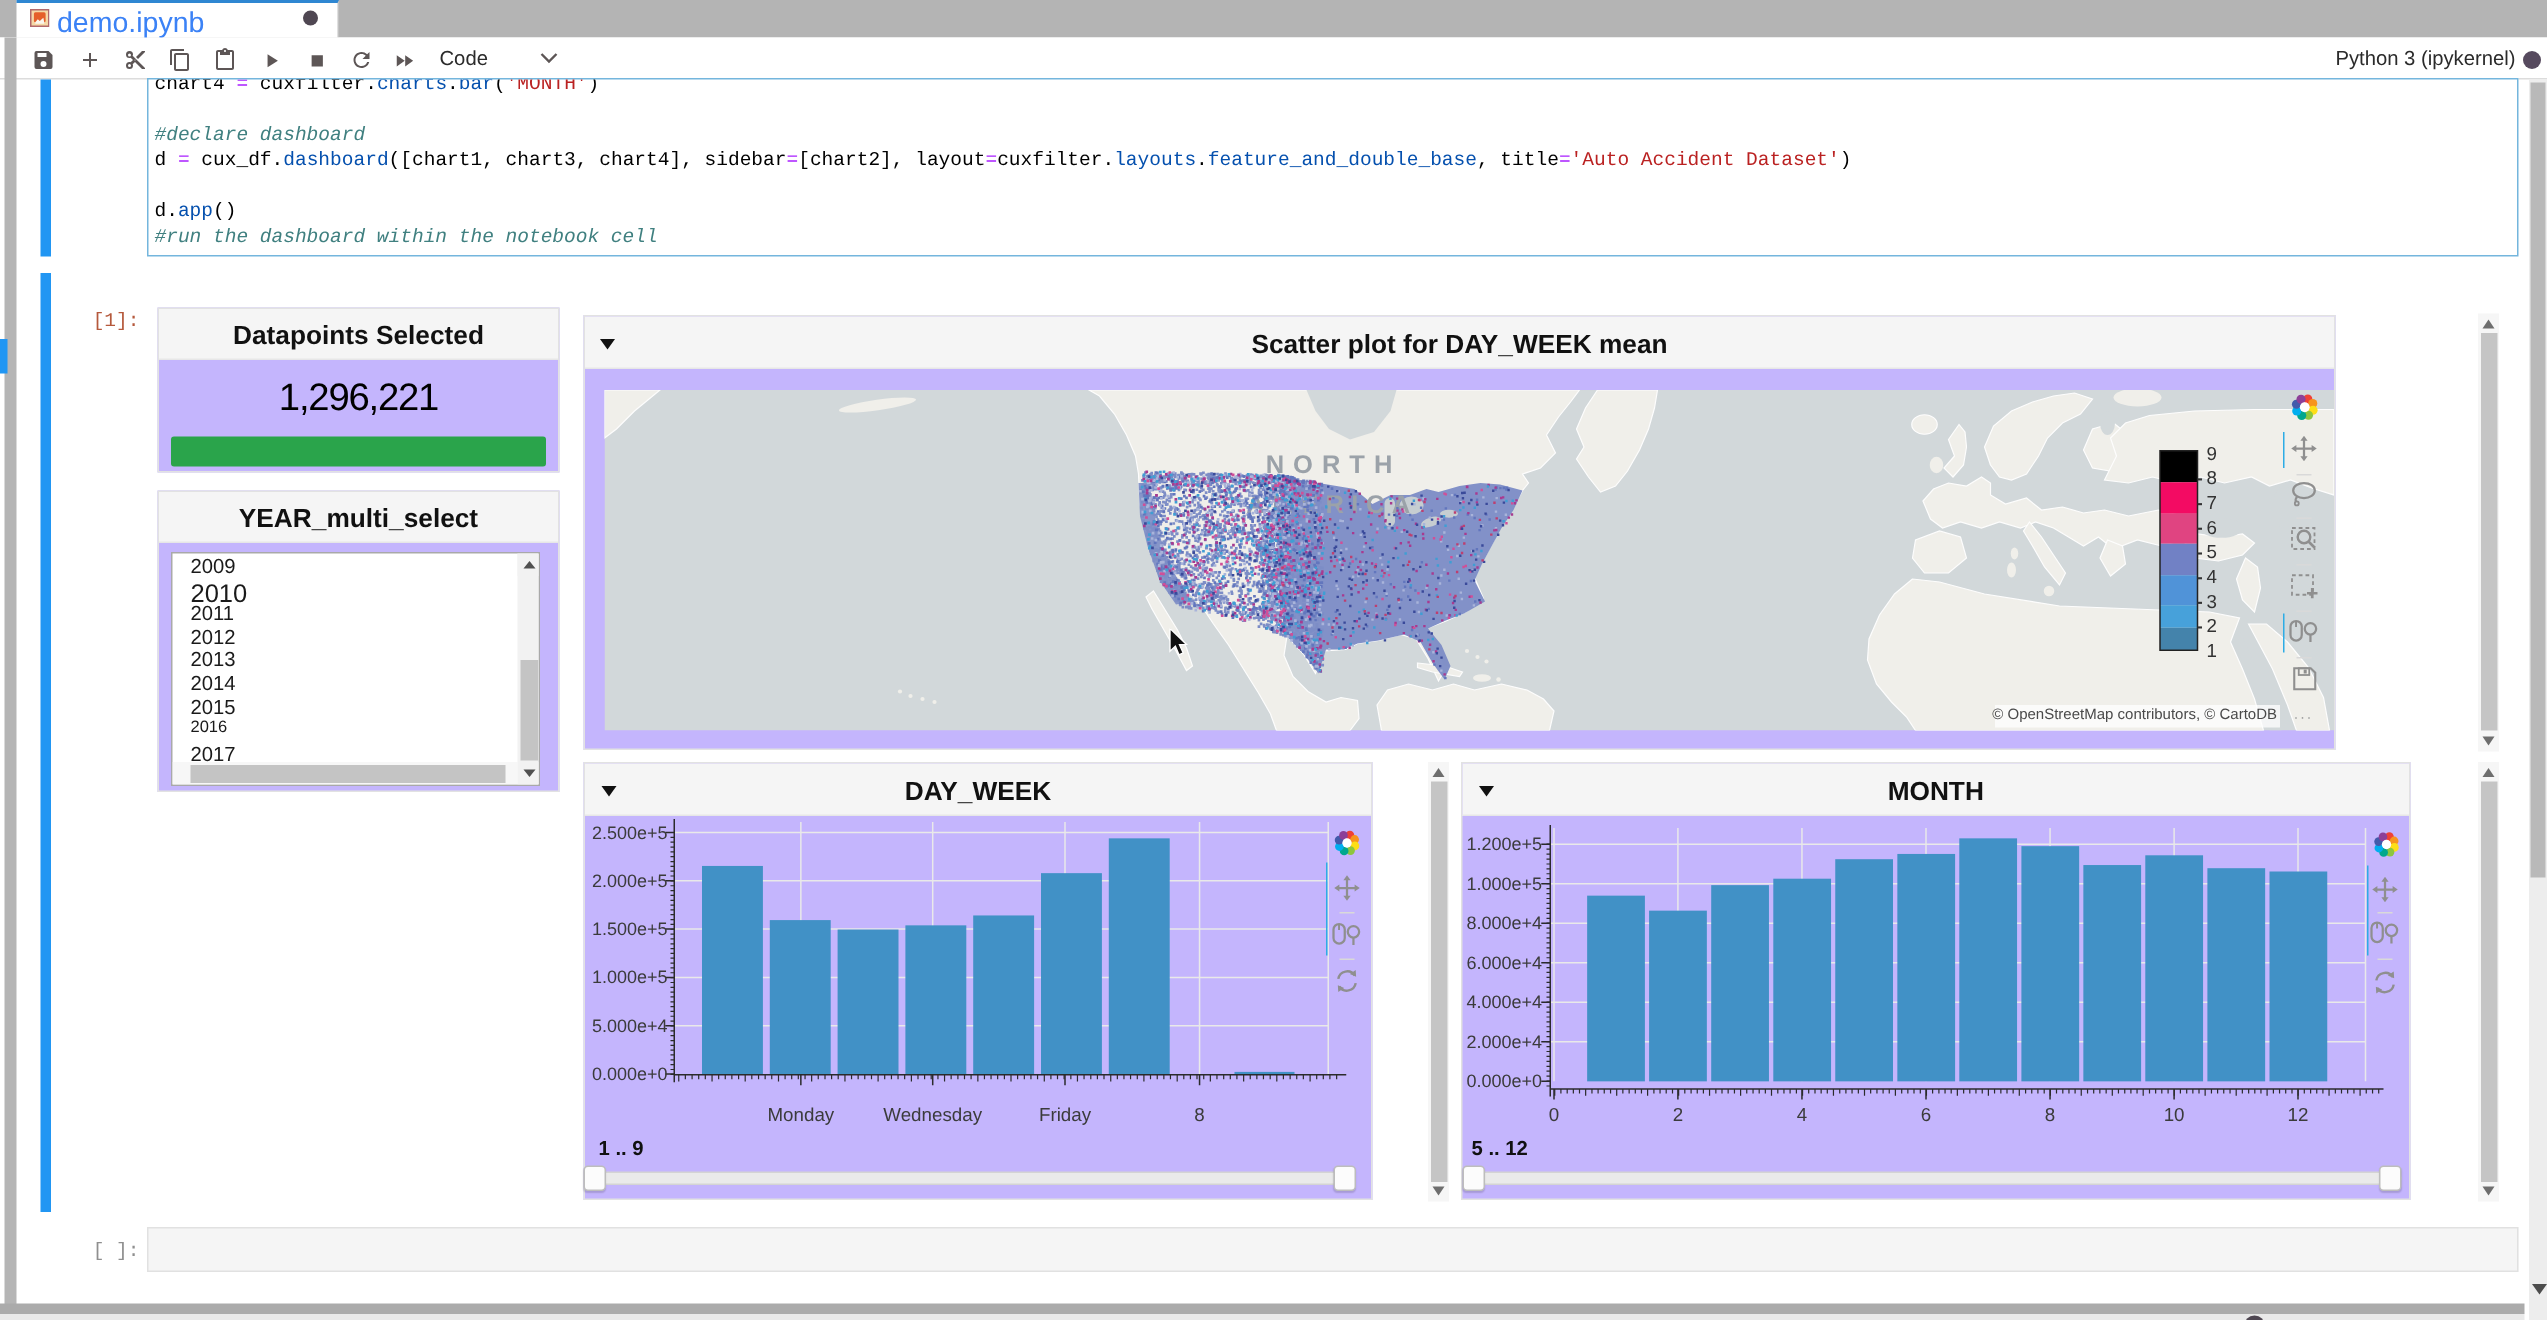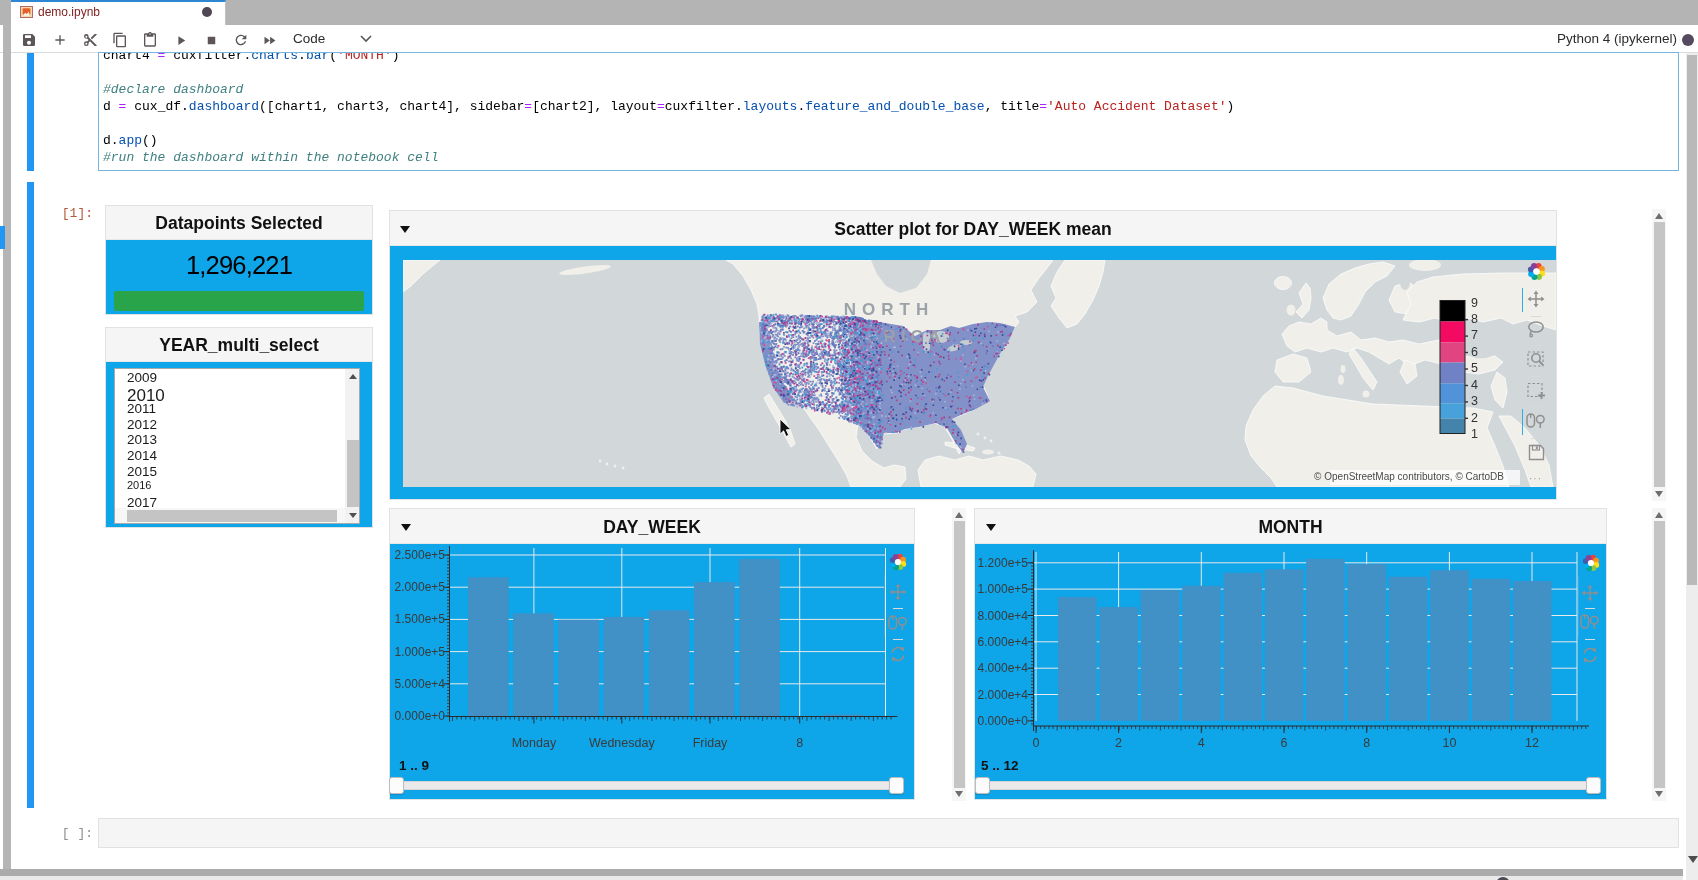--- a/index.html
+++ b/index.html
@@ -1,35 +1,35 @@
 <!DOCTYPE html>
 <html><head><meta charset="utf-8"><style>
 *{margin:0;padding:0;box-sizing:border-box}
 html,body{width:1698px;height:880px;overflow:hidden;background:#fff;
  font-family:"Liberation Sans",sans-serif;}
 .abs{position:absolute}
 .mono{font-family:"Liberation Mono",monospace}
 .hdr{background:#f5f5f5;border-bottom:1px solid #e7e7e7}
 .ptitle{font-weight:bold;font-size:17px;color:#111;text-align:center}
-.panel{position:absolute;background:#0ea5e9;border:1px solid #e2e2e2}
+.panel{position:absolute;background:#c4b5fd;border:1px solid #e2e2e2}
 .caret{position:absolute;width:0;height:0;border-left:5px solid transparent;border-right:5px solid transparent;border-top:7px solid #111}
 .sb{position:absolute;background:#f6f6f6}
 .sbth{position:absolute;background:#c5c5c5;border-radius:0px}
 .sbarr{position:absolute;width:0;height:0}
 .ticklab{font-size:12px;fill:#3b3b3b}
 .xlab{font-size:12.5px;fill:#3b3b3b}
 </style></head><body>
 <div class="abs" style="left:0;top:0;width:1698px;height:25px;background:#b4b4b4"></div>
 <div class="abs" style="left:11px;top:0;width:215px;height:25px;background:#fff;border-top:2px solid #2e87d2;border-right:1px solid #c2c2c2"></div>
 <svg class="abs" style="left:20px;top:6px" width="13" height="12" viewBox="0 0 13 12">
 <rect x="0.5" y="0.5" width="12" height="11" fill="#f5d8a6" stroke="#b2696b" stroke-width="1"></rect>
 <rect x="2.6" y="2.2" width="7.8" height="6.6" rx="1" fill="#e55f2a"></rect>
 <path d="M3.5 8.8 L5.2 6.8 L6.5 8 L8.9 5.8 L9.5 8.8 L9.5 9.8 L3.5 9.8 Z" fill="#faf6ee"></path>
 </svg>
-<div class="abs" style="left:38px;top:5px;font-size:12px;color:#7f1d1d">demo.ipynb</div>
+<div class="abs" style="left:38px;top:5px;font-size:19px;color:#3b82f6">demo.ipynb</div>
 <div class="abs" style="left:202px;top:7px;width:10px;height:10px;border-radius:50%;background:#4f4752"></div>
 <div class="abs" style="left:0;top:25px;width:1698px;height:28px;background:#fff;border-bottom:1px solid #dcdcdc"></div>
 <svg class="abs" style="left:21px;top:32px" width="16" height="16" viewBox="0 0 24 24">
     <path fill="#5d5656" d="M17 3H5a2 2 0 0 0-2 2v14a2 2 0 0 0 2 2h14a2 2 0 0 0 2-2V7l-4-4zm-5 16a3 3 0 1 1 0-6 3 3 0 0 1 0 6zm3-10H6V5h9v4z"></path>
   </svg>
 <svg class="abs" style="left:52px;top:32px" width="16" height="16" viewBox="0 0 24 24">
     <path fill="#5d5656" d="M11 5h2v6h6v2h-6v6h-2v-6H5v-2h6z"></path>
   </svg>
 <svg class="abs" style="left:82px;top:32px" width="16" height="16" viewBox="0 0 24 24">
     <path fill="#5d5656" d="M9.64 7.64A2.99 2.99 0 0 0 10 6.5 3.5 3.5 0 1 0 6.5 10c.39 0 .77-.07 1.14-.2L10 12l-2.36 2.2c-.37-.13-.75-.2-1.14-.2A3.5 3.5 0 1 0 10 17.5c0-.39-.13-.77-.36-1.14L12 14l7 7h3v-1L9.64 7.64zM6.5 8.5a1.5 1.5 0 1 1 0-3 1.5 1.5 0 0 1 0 3zm0 10.5a1.5 1.5 0 1 1 0-3 1.5 1.5 0 0 1 0 3zM12 12.5a.5.5 0 1 1 0-1 .5.5 0 0 1 0 1zM19 3l-6 6 2 2 7-7V3z"></path>
@@ -49,21 +49,21 @@
 <svg class="abs" style="left:233px;top:32px" width="16" height="16" viewBox="0 0 24 24">
     <path fill="#5d5656" d="M17.65 6.35A7.96 7.96 0 0 0 12 4c-4.42 0-7.99 3.58-7.99 8s3.57 8 7.99 8c3.73 0 6.84-2.55 7.73-6h-2.08A5.99 5.99 0 0 1 12 18c-3.31 0-6-2.69-6-6s2.69-6 6-6c1.66 0 3.14.69 4.22 1.78L13 11h7V4l-2.35 2.35z"></path>
   </svg>
 <svg class="abs" style="left:262px;top:33px" width="15" height="15" viewBox="0 0 24 24">
     <path fill="#5d5656" d="M4 18l8.5-6L4 6v12zm9-12v12l8.5-6L13 6z"></path>
   </svg>
 <div class="abs" style="left:293px;top:31px;font-size:13.5px;color:#2b2b2b">Code</div>
 <svg class="abs" style="left:360px;top:35px" width="12" height="8" viewBox="0 0 12 8">
     <path d="M1 1l5 5 5-5" stroke="#5d5656" stroke-width="1.6" fill="none"></path>
   </svg>
-<div class="abs" style="left:1533px;top:31px;width:144px;font-size:13.5px;color:#2b2b2b;text-align:right">Python 4 (ipykernel)</div>
+<div class="abs" style="left:1533px;top:31px;width:144px;font-size:13.5px;color:#2b2b2b;text-align:right">Python 3 (ipykernel)</div>
 <div class="abs" style="left:1682px;top:34px;width:12px;height:12px;border-radius:50%;background:#564a5e"></div>
 <div class="abs" style="left:3px;top:25px;width:8px;height:855px;background:#b5b5b5"></div>
 <div class="abs" style="left:0;top:226px;width:5px;height:23px;background:#2196f3"></div>
 <div class="abs" style="left:27px;top:53px;width:7px;height:118px;background:#2196f3"></div>
 <div class="abs" style="left:27px;top:182px;width:7px;height:626px;background:#2196f3"></div>
 <div class="abs" style="left:98px;top:52px;width:1581px;height:119px;border:1px solid #74b6dd;background:#fff;overflow:hidden">
 <style>.cl{white-space:pre;font-family:"Liberation Mono",monospace;font-size:13px;line-height:17px;color:#000}.op{color:#aa22ff}.pr{color:#0550ae}.st{color:#ba2121}.cm{color:#408080;font-style:italic}</style>
 <div class="abs" style="left:4px;top:-6.5px">
 <div class="cl"><span>chart4 </span><span class="op">=</span><span> cuxfilter.</span><span class="pr">charts</span><span>.</span><span class="pr">bar</span><span>(</span><span class="st">'MONTH'</span><span>)</span></div>
 <div class="cl">&nbsp;</div>
@@ -213,21 +213,21 @@
     <rect x="29" y="72.3" width="3" height="1.4" fill="#333"></rect>
     <text x="35" y="92.8" font-size="12.5" fill="#333" font-family="Liberation Sans">4</text>
     <rect x="29" y="88.8" width="3" height="1.4" fill="#333"></rect>
     <text x="35" y="109.2" font-size="12.5" fill="#333" font-family="Liberation Sans">3</text>
     <rect x="29" y="105.2" width="3" height="1.4" fill="#333"></rect>
     <text x="35" y="125.6" font-size="12.5" fill="#333" font-family="Liberation Sans">2</text>
     <rect x="29" y="121.6" width="3" height="1.4" fill="#333"></rect>
     <text x="35" y="142.1" font-size="12.5" fill="#333" font-family="Liberation Sans">1</text>
   </svg>
 <div class="abs" style="left:1330px;top:470px;width:190px;height:15px;background:rgba(255,255,255,0.75)"></div>
-<div class="abs" style="left:1300px;top:471px;width:218px;font-size:10px;color:#4a4a4a;text-align:center">© OpenStreetMap contributors, © CartoDB</div>
+<div class="abs" style="left:1300px;top:471px;width:218px;font-size:10px;color:#4a4a4a;text-align:right">© OpenStreetMap contributors, © CartoDB</div>
 <svg class="abs" style="left:1525.5px;top:261.0px" width="21" height="21" viewBox="-10 -10 20 20">
     <circle cx="1.92" cy="-5.26" r="2.9" fill="#ef4136"></circle>
     <circle cx="5.08" cy="-2.36" r="2.9" fill="#f7941e"></circle>
     <circle cx="5.26" cy="1.92" r="2.9" fill="#fdde17"></circle>
     <circle cx="2.36" cy="5.08" r="2.9" fill="#8dc63f"></circle>
     <circle cx="-1.92" cy="5.26" r="2.9" fill="#00a78e"></circle>
     <circle cx="-5.08" cy="2.36" r="2.9" fill="#00aeef"></circle>
     <circle cx="-5.26" cy="-1.92" r="2.9" fill="#435bab"></circle>
     <circle cx="-2.36" cy="-5.08" r="2.9" fill="#8d3f98"></circle>
     <circle cx="0" cy="0" r="3.1" fill="#fff"></circle>

